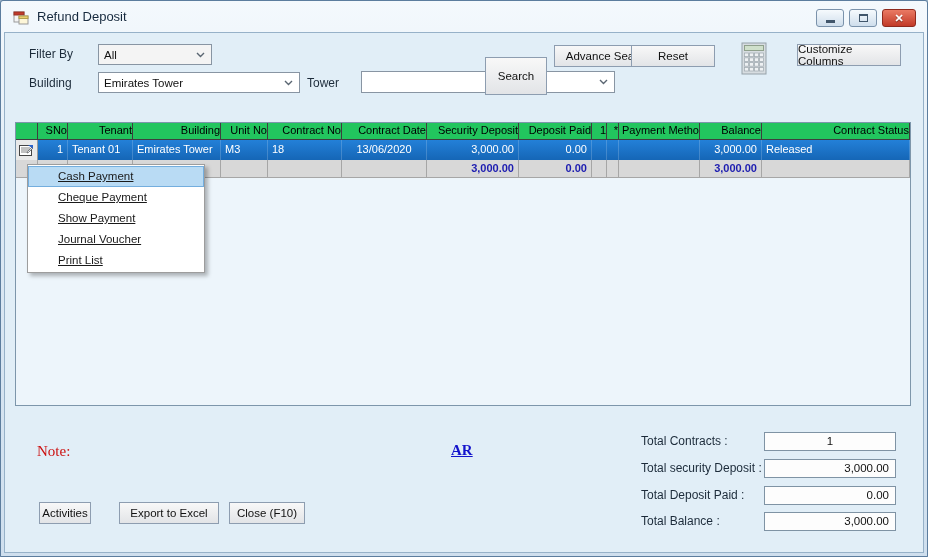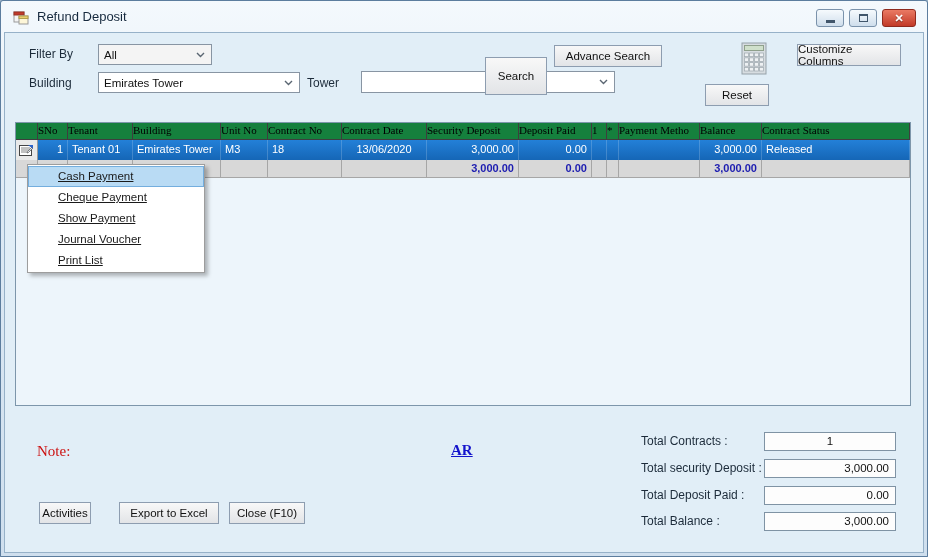--- a/index.html
+++ b/index.html
@@ -27,22 +27,22 @@
            font-size:11.5px; color:#111; padding-left:5px; }
   .combo .chev { margin-left:auto; margin-right:6px; flex:none; }
 
   .btn { position:absolute; border:1px solid #8d9db0; background:linear-gradient(#f8f8f8,#e2e4e7);
          font-size:11.5px; color:#111; display:flex; align-items:center; justify-content:center; font-family:"Liberation Sans",sans-serif; }
 
   
   .grid { position:absolute; left:10px; top:89px; width:896px; height:284px; background:#edf5fb; border:1px solid #7d96ab; }
   .grow { display:flex; width:100%; }
   .hrow { height:17px; }
-  .hcell { background:#15803d; border-right:1px solid #3e3e3e; border-bottom:1px solid #3e3e3e;
-           font-size:11px; color:#000; text-align:left; line-height:15px; overflow:hidden; white-space:nowrap;font-family:Liberation Serif, serif; }
+  .hcell { background:#22c55e; border-right:1px solid #3e3e3e; border-bottom:1px solid #3e3e3e;
+           font-size:11px; color:#000; text-align:right; line-height:15px; overflow:hidden; white-space:nowrap; }
   .drow { height:20px; background:linear-gradient(#2380d8,#1566b6); }
   .dcell { font-size:11px; color:#fff; line-height:19px; padding:0 4px; overflow:hidden; white-space:nowrap;
            border-right:1px solid rgba(255,255,255,.18); }
   .dcell.sel { background:#e9e9e9; border-right:1px solid #9b9b9b; display:flex; align-items:center; justify-content:center; padding:0; }
   .srow { height:18px; background:#d8d8d8; }
   .scell { font-size:11px; font-weight:bold; color:#1c1cb0; line-height:17px; padding:0 4px;
            border-right:1px solid #a6a6a6; border-bottom:1px solid #a6a6a6; overflow:hidden; white-space:nowrap; }
   .gc0{width:22px;flex:none}.gc1{width:30px;flex:none}.gc2{width:65px;flex:none}.gc3{width:88px;flex:none}
   .gc4{width:47px;flex:none}.gc5{width:74px;flex:none}.gc6{width:85px;flex:none}.gc7{width:92px;flex:none}
   .gc8{width:73px;flex:none}.gc9{width:15px;flex:none}.gc10{width:12px;flex:none}.gc11{width:81px;flex:none}
@@ -116,21 +116,21 @@
     <div class="lbl" style="left:302px; top:43px;">Tower</div>
     <div class="combo" style="left:356px; top:38px; width:254px; height:22px;">
       <span></span>
       <svg class="chev" width="9" height="6" viewBox="0 0 9 6">
           <path d="M1 1 L4.5 4.5 L8 1" fill="none" stroke="#5a6672" stroke-width="1.4"></path>
         </svg>
     </div>
 
     <div class="btn" style="left:480px; top:24px; width:62px; height:38px;">Search</div>
     <div class="btn" style="left:549px; top:12px; width:108px; height:22px;">Advance Search</div>
-    <div class="btn" style="left:700px; top:12px; width:64px; height:22px;margin-top:39px;">Reset</div>
+    <div class="btn" style="left:626px; top:12px; width:84px; height:22px;">Reset</div>
 
     <span style="position:absolute; left:736px; top:9px;">
       <svg width="27" height="34" viewBox="0 0 27 34">
         <rect x="1" y="1" width="24" height="31" fill="#d7dde1" stroke="#96a1a9"></rect>
         <rect x="3.5" y="3.5" width="19" height="5" fill="#cfe0cb" stroke="#8fa08c"></rect>
         <g fill="#eef1f3" stroke="#a5aeb5" stroke-width="0.8">
           <rect x="3.5" y="11" width="4" height="3.6"></rect>
             <rect x="8.5" y="11" width="4" height="3.6"></rect>
             <rect x="13.5" y="11" width="4" height="3.6"></rect>
             <rect x="18.5" y="11" width="4" height="3.6"></rect>

